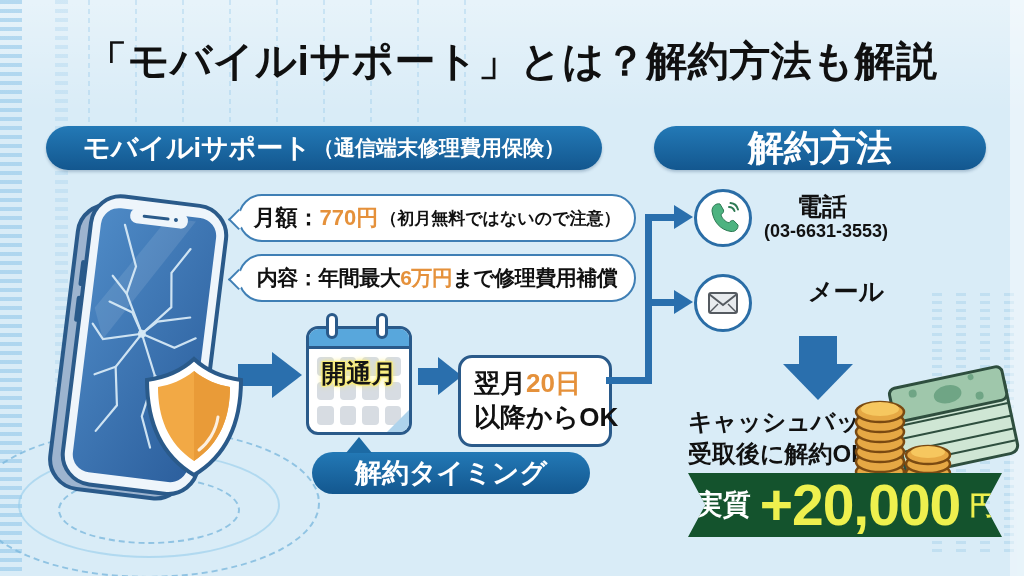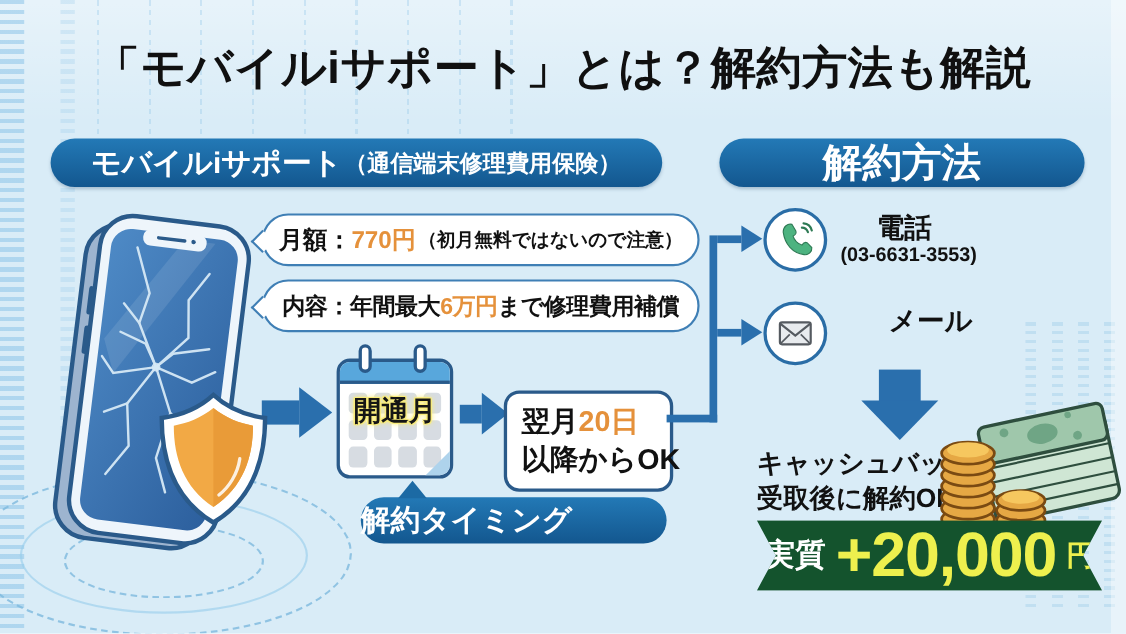--- a/index.html
+++ b/index.html
@@ -78,24 +78,24 @@
     border-style:solid; border-width:0 0 24px 24px; border-color:transparent transparent #aed3ec transparent; }
   .cal-label { position:absolute; top:44px; width:100%; text-align:center; z-index:3;
     font-size:25px; font-weight:900; color:#151515;
     text-shadow:0 0 4px #f9ec7a,0 0 6px #f9ec7a,1px 1px 0 #f9ec7a,-1px -1px 0 #f9ec7a,1px -1px 0 #f9ec7a,-1px 1px 0 #f9ec7a; }
 
   
   .timing-box { position:absolute; left:458px; top:337px; width:154px; height:92px;
     background:#fff; border:3.5px solid #2a5a8a; border-radius:14px;
     display:flex; flex-direction:column; justify-content:center; padding-left:13px;
     font-size:26px; font-weight:900; line-height:1.3; white-space:nowrap;margin-top:18px; }
-  .timing-pill { position:absolute; left:328px; top:452px; width:278px; height:42px;
+  .timing-pill { position:absolute; left:312px; top:452px; width:278px; height:42px;
     background:linear-gradient(180deg,#2379b6,#13578f); border-radius:21px;
     color:#fff; font-size:27px; font-weight:bold;
-    display:flex; align-items:center; justify-content:flex-start; }
+    display:flex; align-items:center; justify-content:center; }
   .timing-pill::before { content:""; position:absolute; top:-15px; left:34px;
     border-left:13px solid transparent; border-right:13px solid transparent;
     border-bottom:16px solid #1c6aa4; }
 
   
   .contact-circle { position:absolute; width:58px; height:58px; border-radius:50%;
     background:#fff; border:3px solid #2a6da6; display:flex; align-items:center; justify-content:center; }
   .contact-label  { position:absolute; font-size:25px; font-weight:900; }
   .contact-detail { position:absolute; font-size:18px; font-weight:bold; }
 

